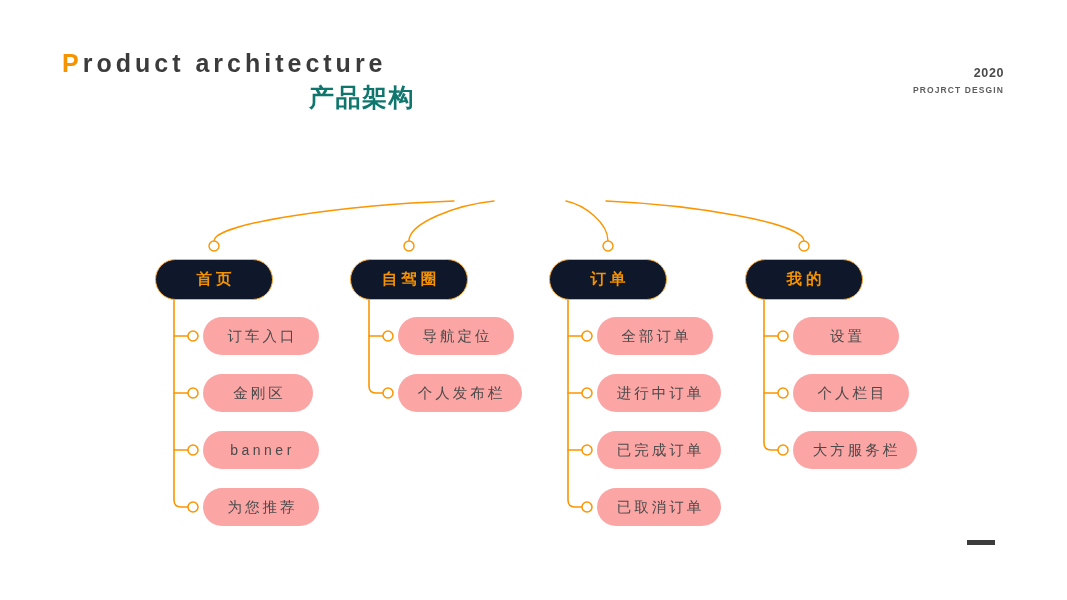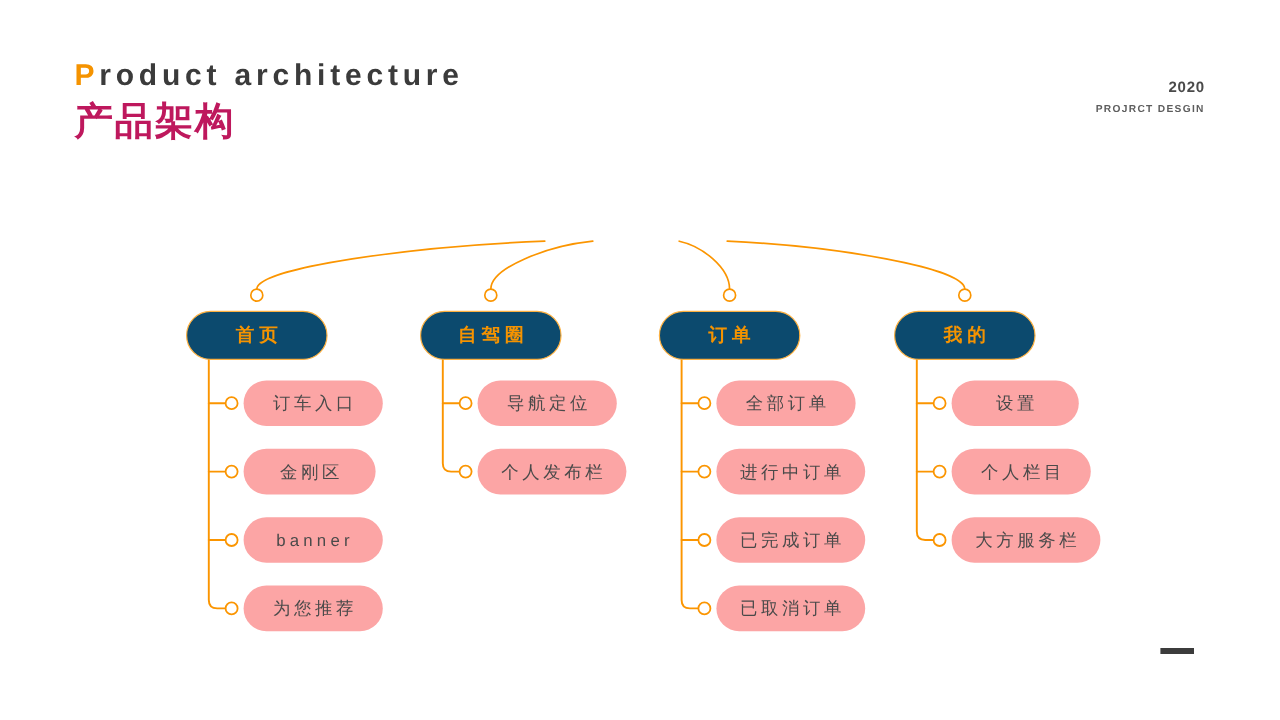--- a/index.html
+++ b/index.html
@@ -31,25 +31,26 @@
     letter-spacing: 4.0px;
     color: #3b3b3b;
     line-height: 1.08;
     white-space: pre;
   }
   #title-en .cap {
     color: #f59300;
   }
   #title-cn {
     margin-top: 6px;
-    font-size: 32px;
+    font-size: 25px;
     font-weight: bold;
     letter-spacing: 1.5px;
-    color: #be185d;
+    color: #0f766e;
     line-height: 1.15;
+    text-align: center;
   }
   #meta-block {
     position: absolute;
     right: 63px;
     top: 65px;
     text-align: right;
   }
   #meta-year {
     font-size: 12.5px;
     font-weight: bold;
@@ -111,21 +112,21 @@
     border-radius: 17px;
     color: #ffffff;
     font-size: 20px;
     font-weight: bold;
     letter-spacing: 5px;
     text-indent: 5px;
   }
   .branch-node {
     width: 118px;
     height: 41px;
-    background: #0c4a6e;
+    background: #0f172a;
     border: 1.6px solid #fcb040;
     border-radius: 21px;
     color: #f59300;
     font-size: 15.5px;
     font-weight: bold;
     letter-spacing: 4px;
     text-indent: 4px;
   }
   .leaf-node {
     height: 38px;

